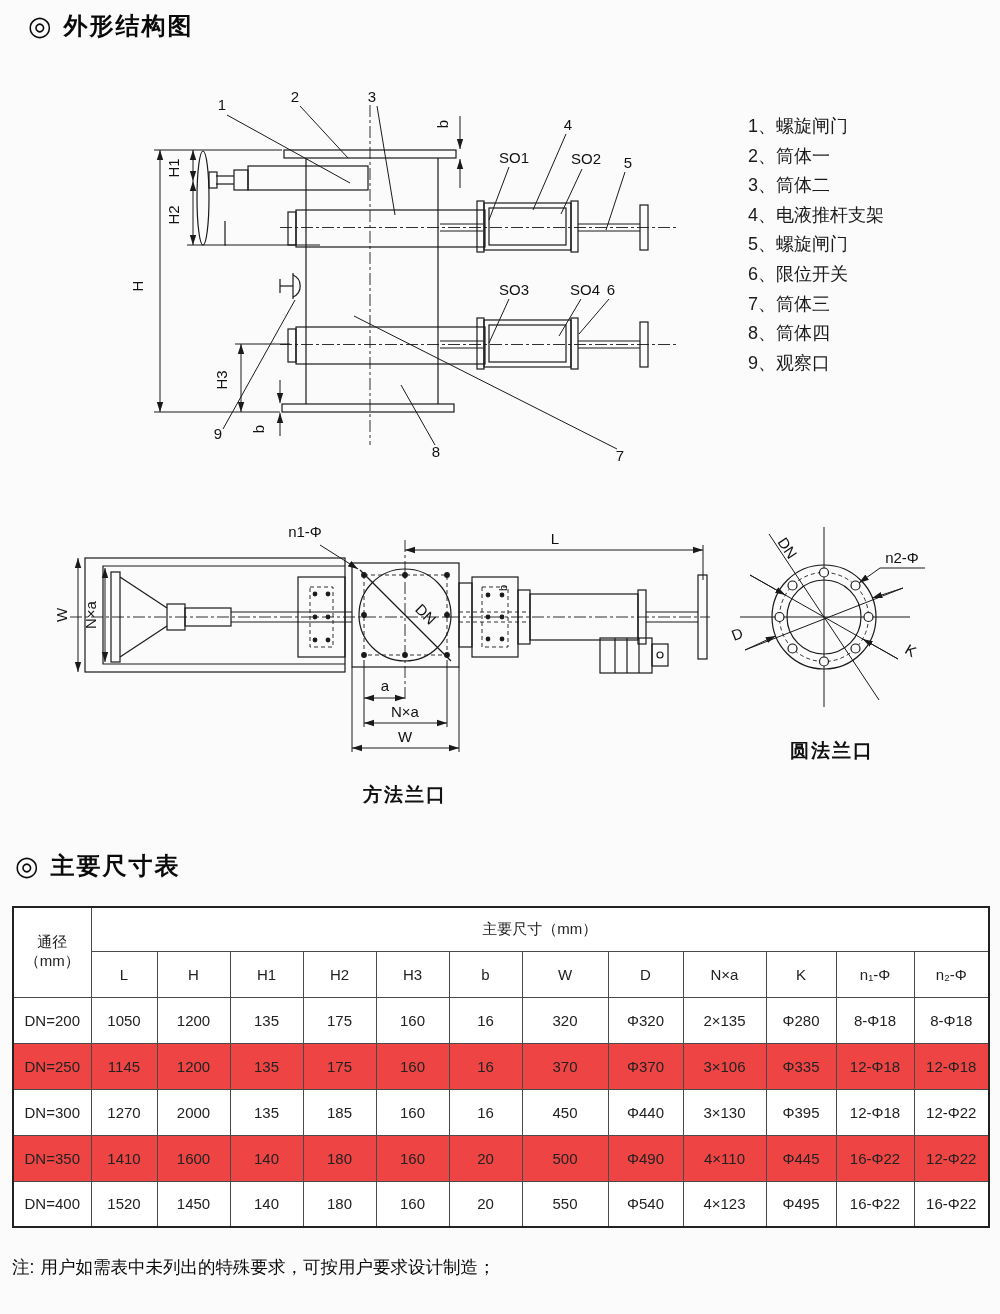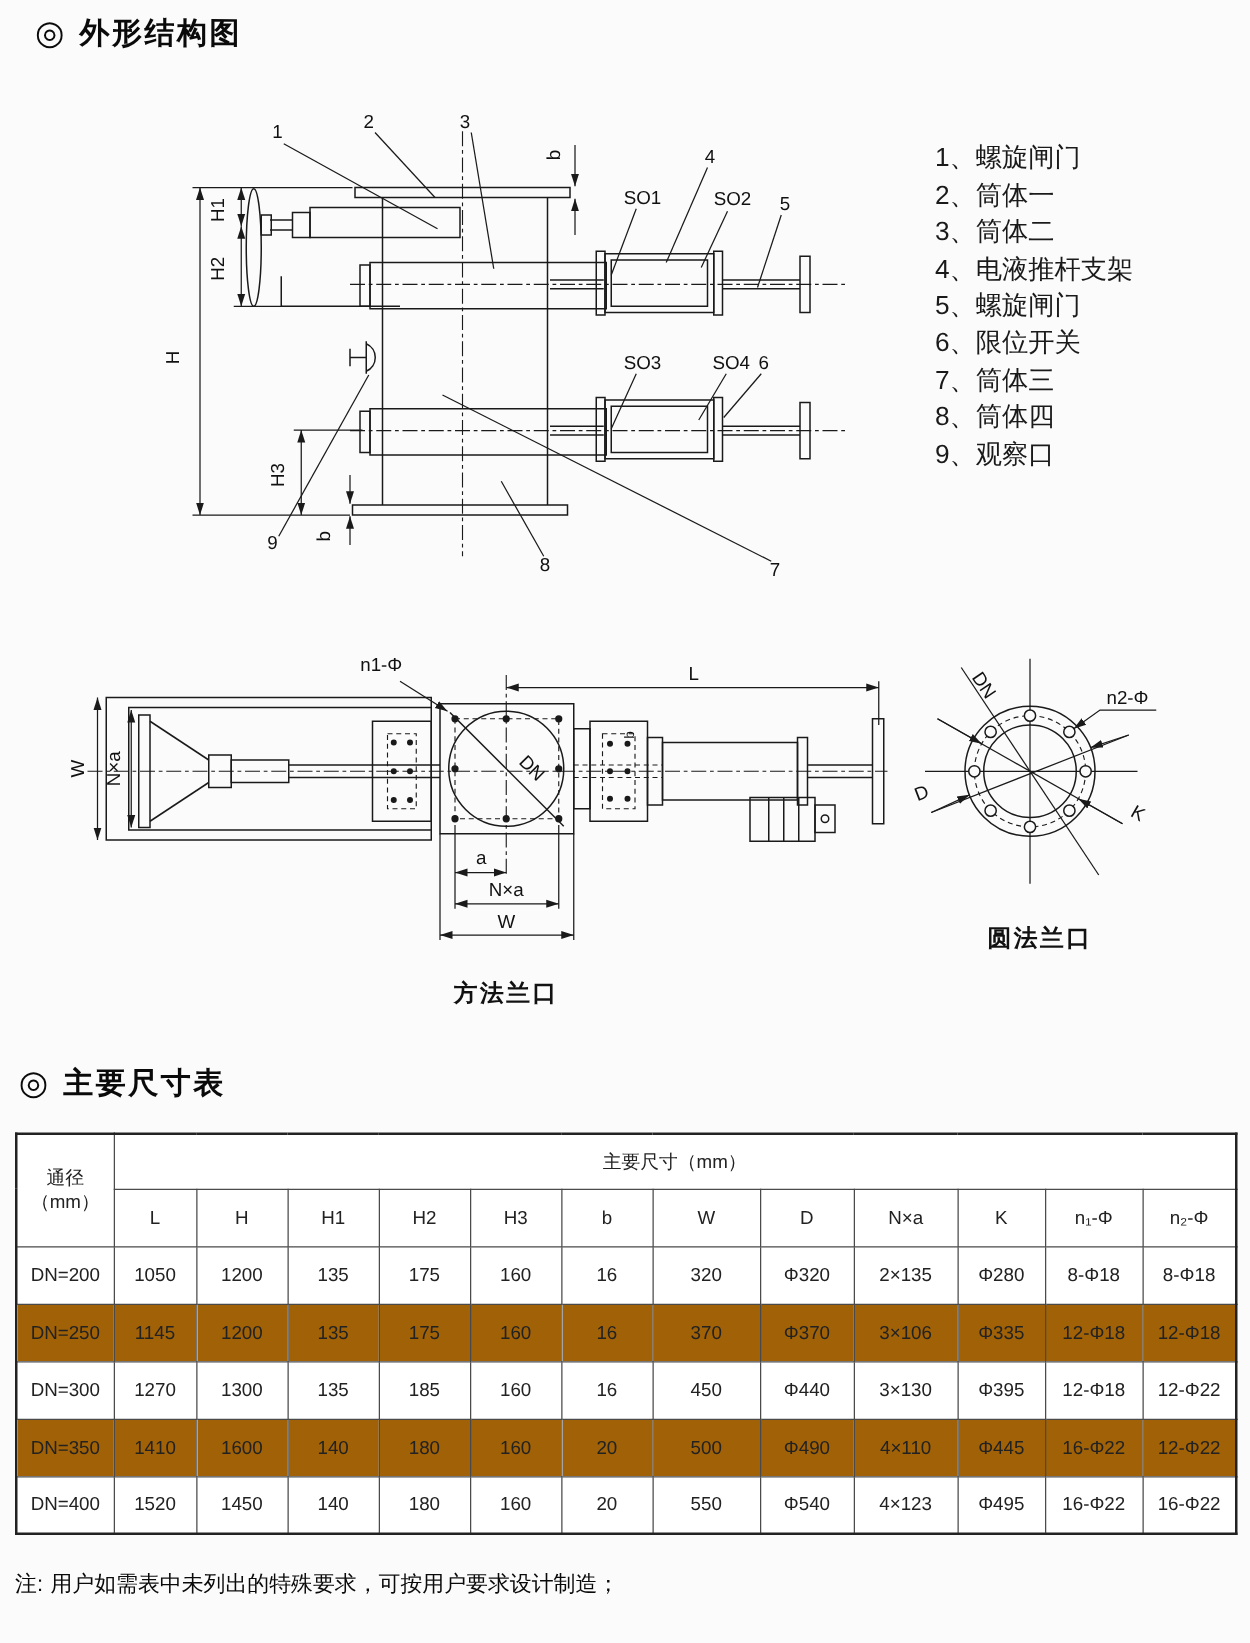--- a/index.html
+++ b/index.html
@@ -1,34 +1,34 @@
 <!DOCTYPE html>
 <html><head>
 <meta charset="utf-8">
 <style>
   *{margin:0;padding:0;box-sizing:border-box}
   html,body{background:#fbfbfb}
   body{width:1000px;height:1314px;position:relative;font-family:"Liberation Sans","DejaVu Sans",sans-serif;color:#111}
   .abs{position:absolute}
   .sec-title{position:absolute;display:flex;align-items:center;gap:12px;font-weight:bold;font-size:24px;color:#0a0a0a;letter-spacing:2px}
   .sec-title .bullet{font-size:27px;font-weight:normal;letter-spacing:0}
-  .legend{position:absolute;left:748px;top:112px;font-size:21px;line-height:29.6px;color:#1a1a1a}
+  .legend{position:absolute;left:748px;top:112px;font-size:18px;line-height:29.6px;color:#1a1a1a}
   .legend .li{white-space:nowrap}
   svg{overflow:visible}
   svg text{font-family:"Liberation Sans","DejaVu Sans",sans-serif;font-size:15px;fill:#111}
   svg text.cap{font-size:19px;font-weight:bold;letter-spacing:2px}
   svg text.sm{font-size:11px}
   .cl{stroke-dasharray:12 3 3 3;stroke-width:0.9}
   .dsh{stroke-dasharray:4 3;stroke-width:0.9}
   table{position:absolute;left:12px;top:906px;width:976px;border-collapse:collapse;background:#fff;table-layout:fixed;border:2px solid #222}
   th,td{border:1px solid #4a4a4a;text-align:center;vertical-align:middle;font-weight:normal;font-size:15px;color:#222;overflow:hidden}
   thead tr.r1 th{height:44px}
   thead tr.r2 th{height:46px}
   tbody td{height:46px}
-  tr.alt td{background:#a16207}
+  tr.alt td{background:#ef4444}
   .note{position:absolute;left:12px;top:1252px;font-size:17.5px;line-height:31px;color:#0a0a0a}
   .note .row{display:flex}
   .note .pfx{margin-right:6px;white-space:nowrap}
   .note .l2{padding-left:38px}
 </style>
 </head>
 <body>
 
 <div class="sec-title" style="left:28px;top:10px">
   <span class="bullet">◎</span>
@@ -342,21 +342,21 @@
       <td>370</td>
       <td>Φ370</td>
       <td>3×106</td>
       <td>Φ335</td>
       <td>12-Φ18</td>
       <td>12-Φ18</td>
     </tr>
     <tr>
       <td>DN=300</td>
       <td>1270</td>
-      <td>1300</td>
+      <td>2000</td>
       <td>135</td>
       <td>185</td>
       <td>160</td>
       <td>16</td>
       <td>450</td>
       <td>Φ440</td>
       <td>3×130</td>
       <td>Φ395</td>
       <td>12-Φ18</td>
       <td>12-Φ22</td>

